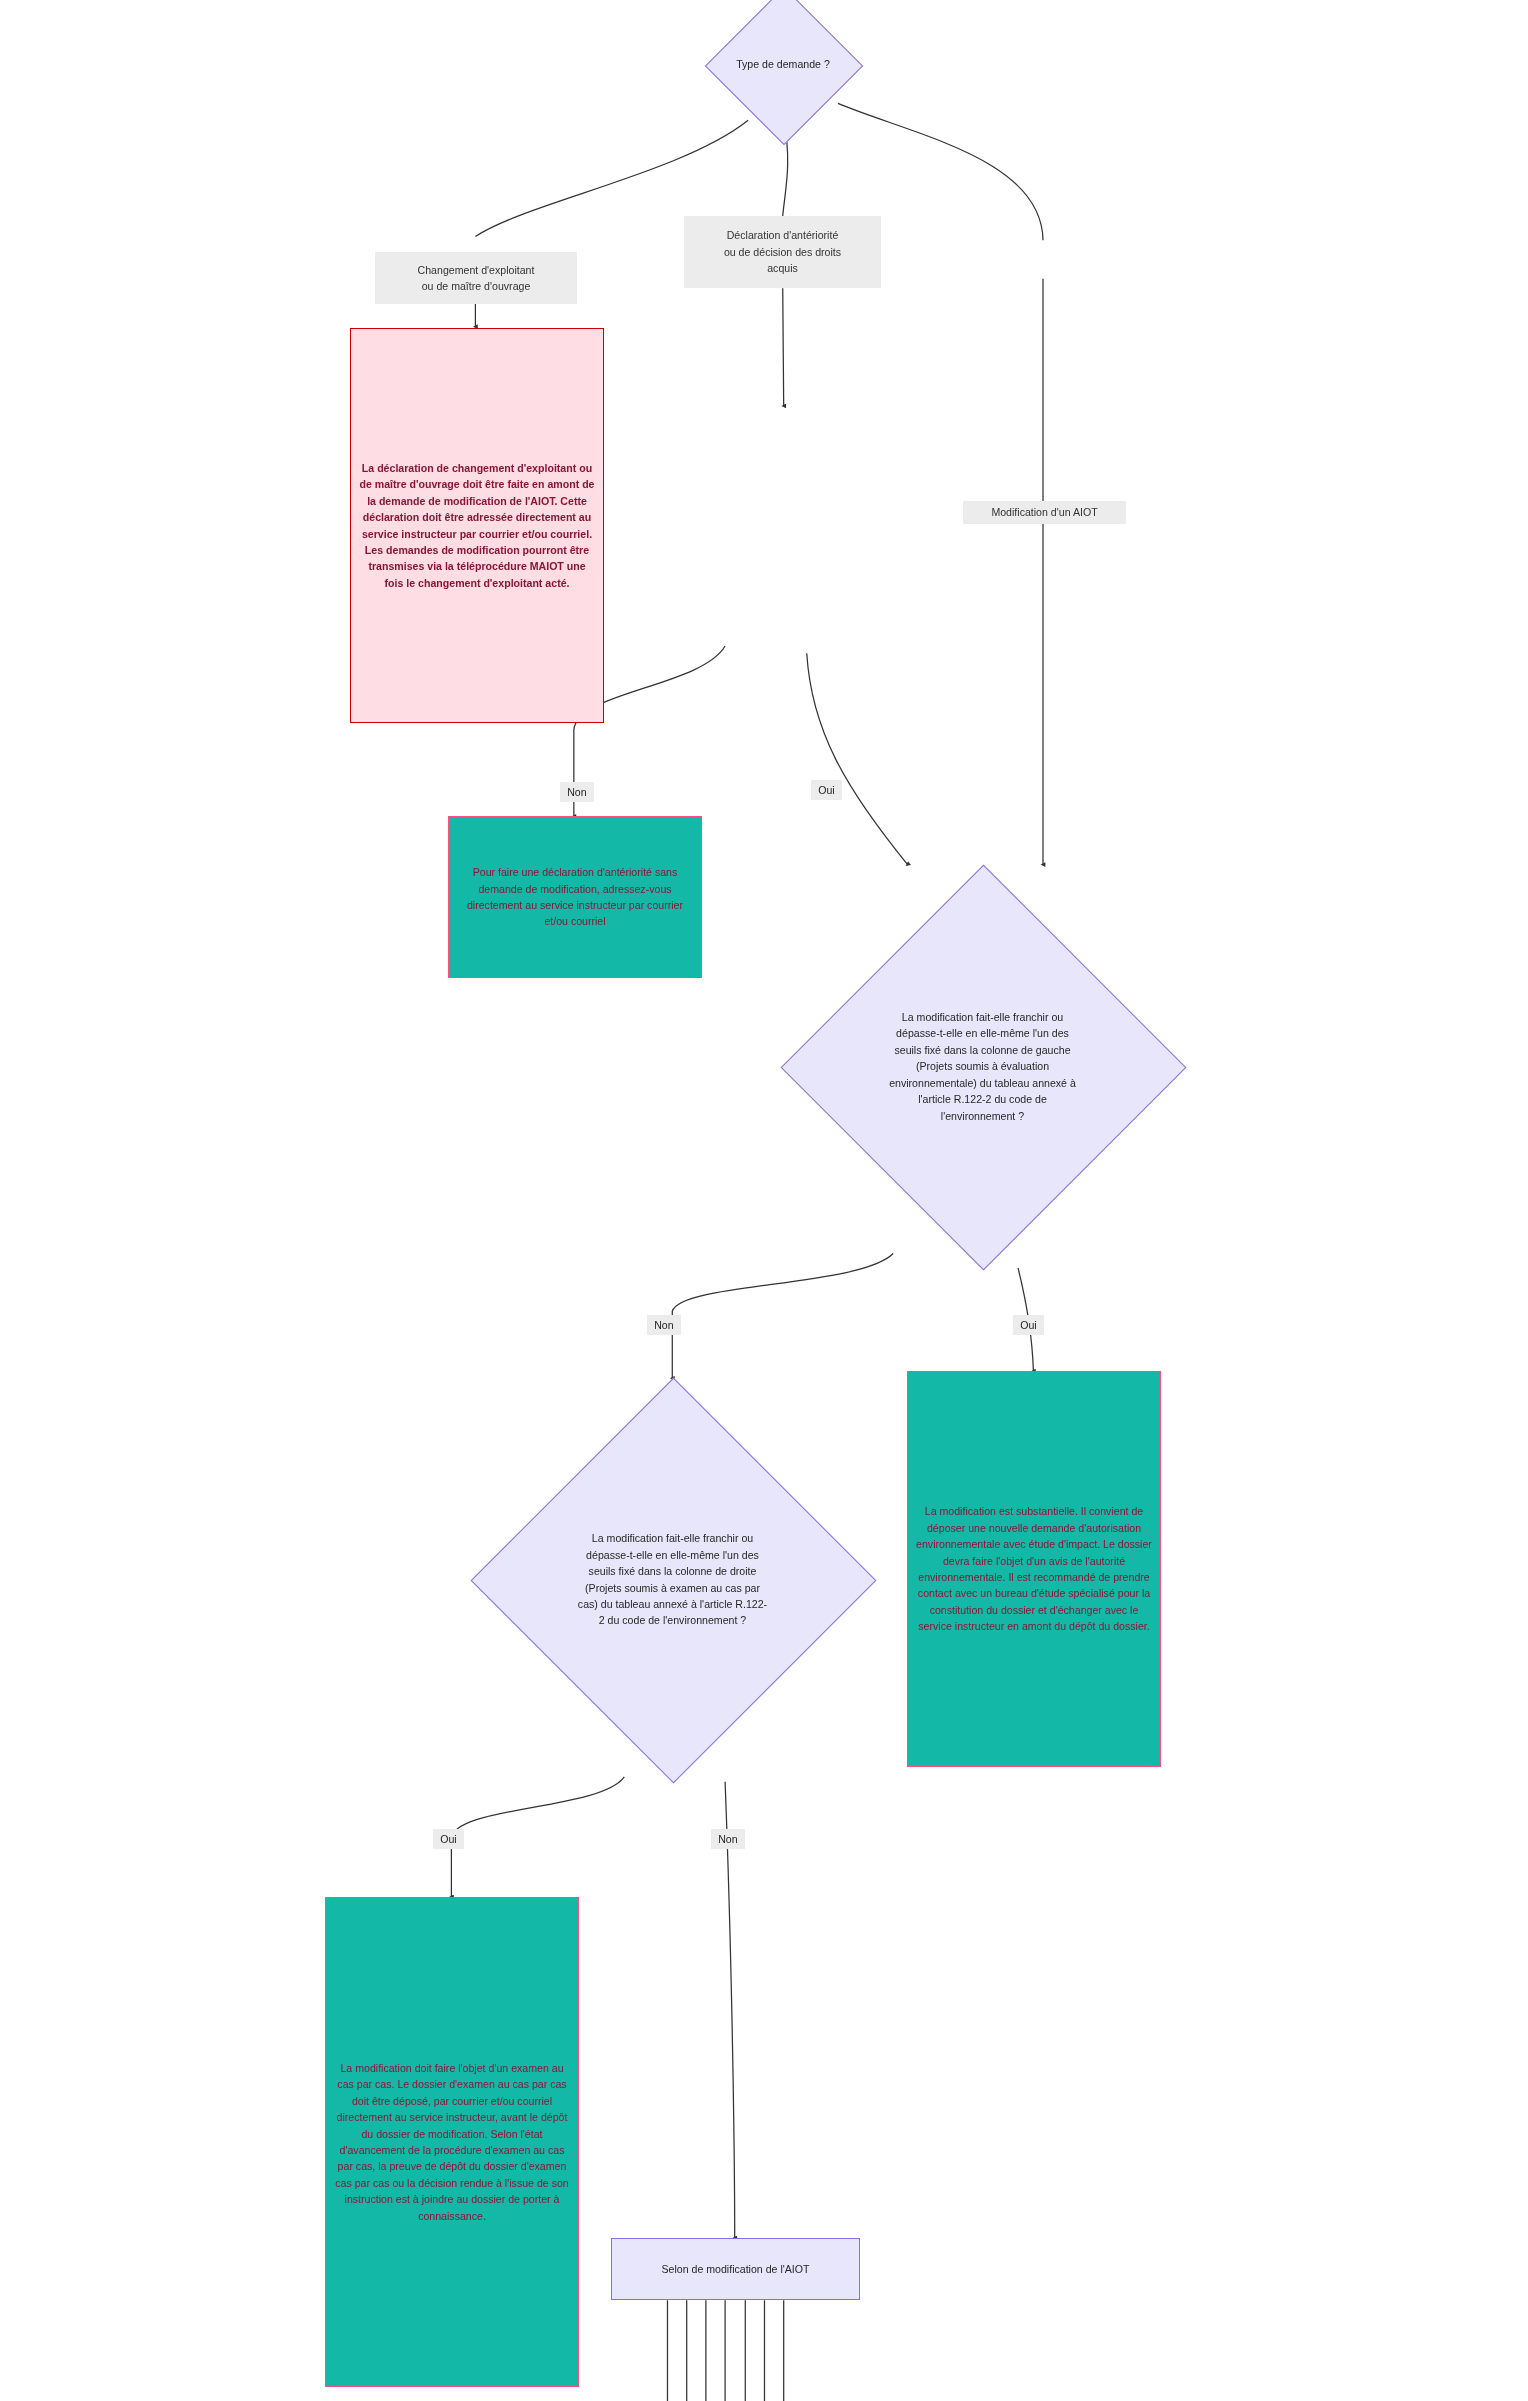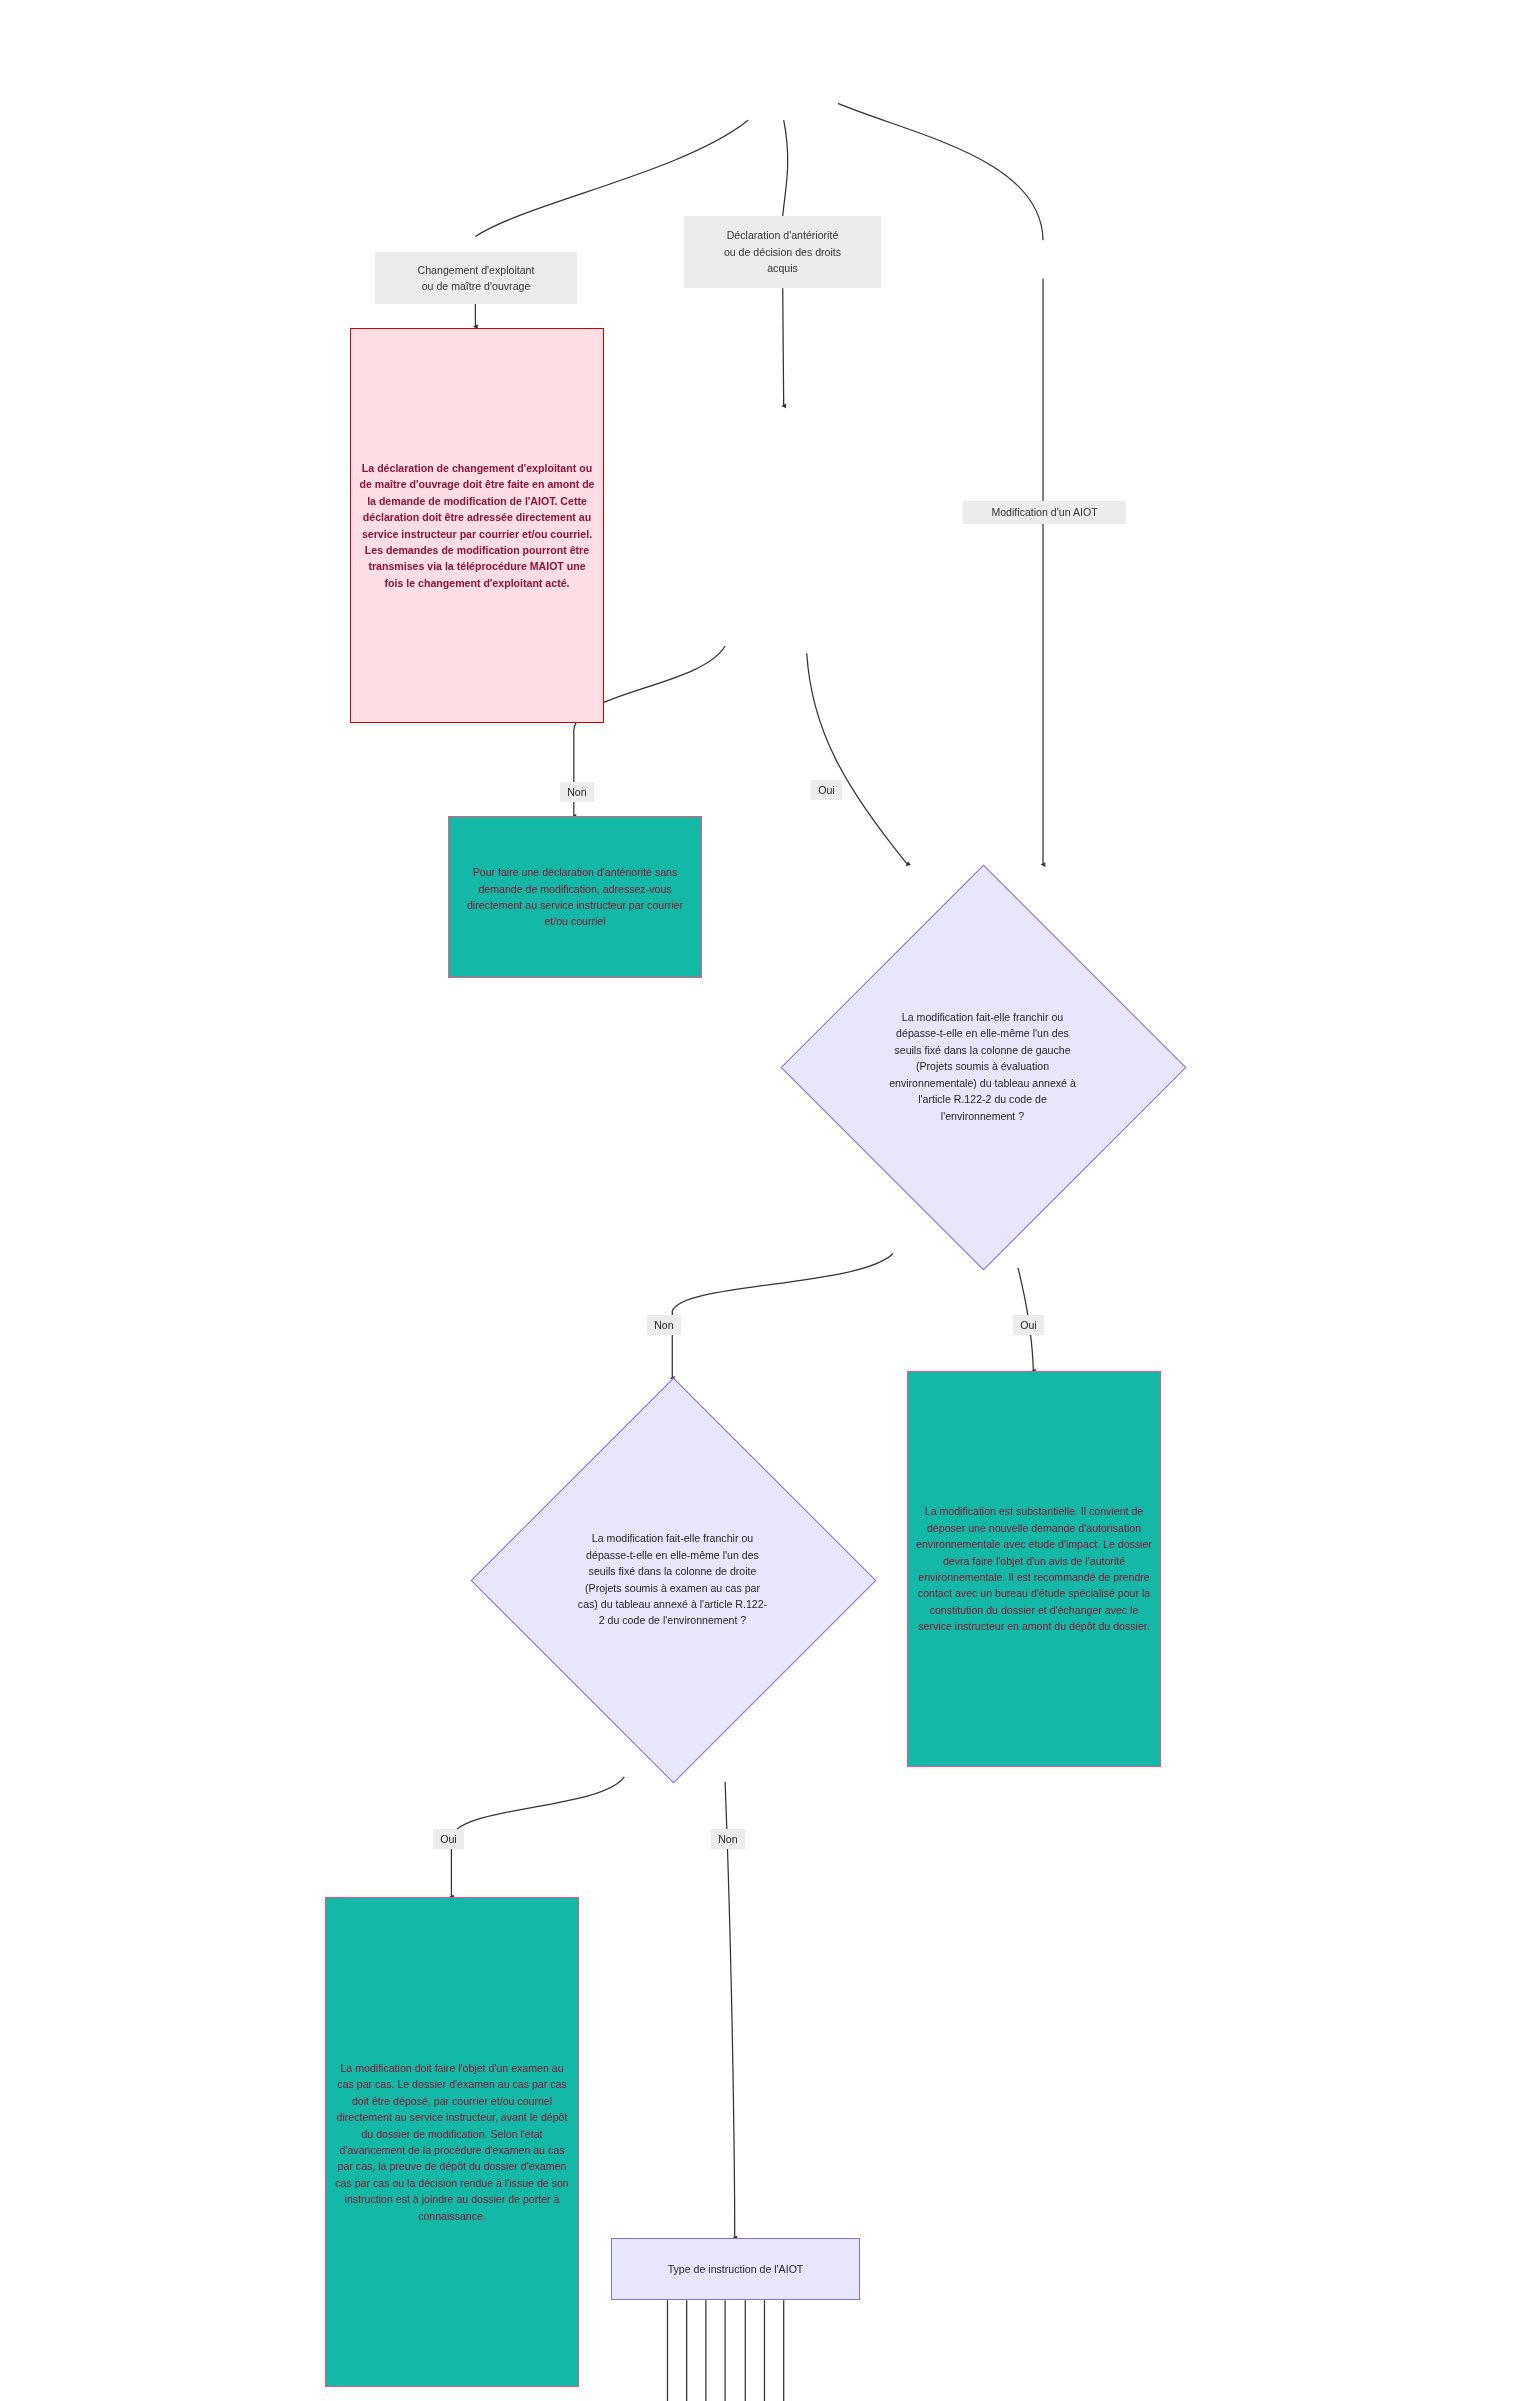--- a/index.html
+++ b/index.html
@@ -71,20 +71,24 @@
       <path d="M215,5345 L215,5530 C215,5565 245,5575 280,5575 L1585,5575 C1620,5575 1632,5570 1632,5535 L1632,5512" marker-end="url(#ar)"></path>
       <path d="M655,5420 L655,5580 C655,5615 685,5625 720,5625 L1530,5625 C1565,5625 1578,5620 1578,5585 L1578,5512" marker-end="url(#ar)"></path>
       <path d="M1095,5400 L1095,5640 C1095,5675 1125,5685 1160,5685 L1470,5685 C1505,5685 1516,5680 1516,5645 L1516,5512" marker-end="url(#ar)"></path>
       <path d="M1510,5400 L1510,5512" marker-end="url(#ar)"></path>
       <path d="M1925,5370 L1925,5660 C1925,5695 1900,5705 1865,5705 L1720,5705 C1685,5705 1680,5690 1680,5655 L1680,5512" marker-end="url(#ar)"></path>
       <path d="M2345,5345 L2345,5512" marker-end="url(#ar)"></path>
       <path d="M2940,5345 L2940,5512" marker-end="url(#ar)"></path>
     </g>
   </svg>
 
+  <div class="node n-diamond" style="left:699px;top:9.6px;width:168px;height:110px;">
+    <div class="shape" style="left:29px;top:0px;width:110px;height:110px;"></div>
+    <div class="txt">Type de demande ?</div>
+  </div>
 
   <div class="node n-label" style="left:375px;top:252px;width:202px;height:52px;">
     <div class="txt">Changement d'exploitant
 ou de maître d'ouvrage</div>
   </div>
 
   <div class="node n-label" style="left:684px;top:216px;width:197px;height:72px;">
     <div class="txt">Déclaration d'antériorité
 ou de décision des droits
 acquis</div>
@@ -124,17 +128,17 @@
   </div>
 
   <div class="n-edgelabel" style="left:433px;top:1813px;width:27px;height:18px;">Oui</div>
   <div class="n-edgelabel" style="left:711px;top:1813px;width:30px;height:18px;">Non</div>
 
   <div class="node n-rect-pink" style="left:325px;top:1897px;width:254px;height:490px;">
     <div class="txt">La modification doit faire l'objet d'un examen au cas par cas. Le dossier d'examen au cas par cas doit être déposé, par courrier et/ou courriel directement au service instructeur, avant le dépôt du dossier de modification. Selon l'état d'avancement de la procédure d'examen au cas par cas, la preuve de dépôt du dossier d'examen cas par cas ou la décision rendue à l'issue de son instruction est à joindre au dossier de porter à connaissance.</div>
   </div>
 
   <div class="node n-rect-purple" style="left:611px;top:2238px;width:249px;height:62px;">
-    <div class="txt">Type de instruction de l'AIOT</div>
+    <div class="txt">Selon de modification de l'AIOT</div>
   </div>
 
 </div>
 
 
 </body></html>

